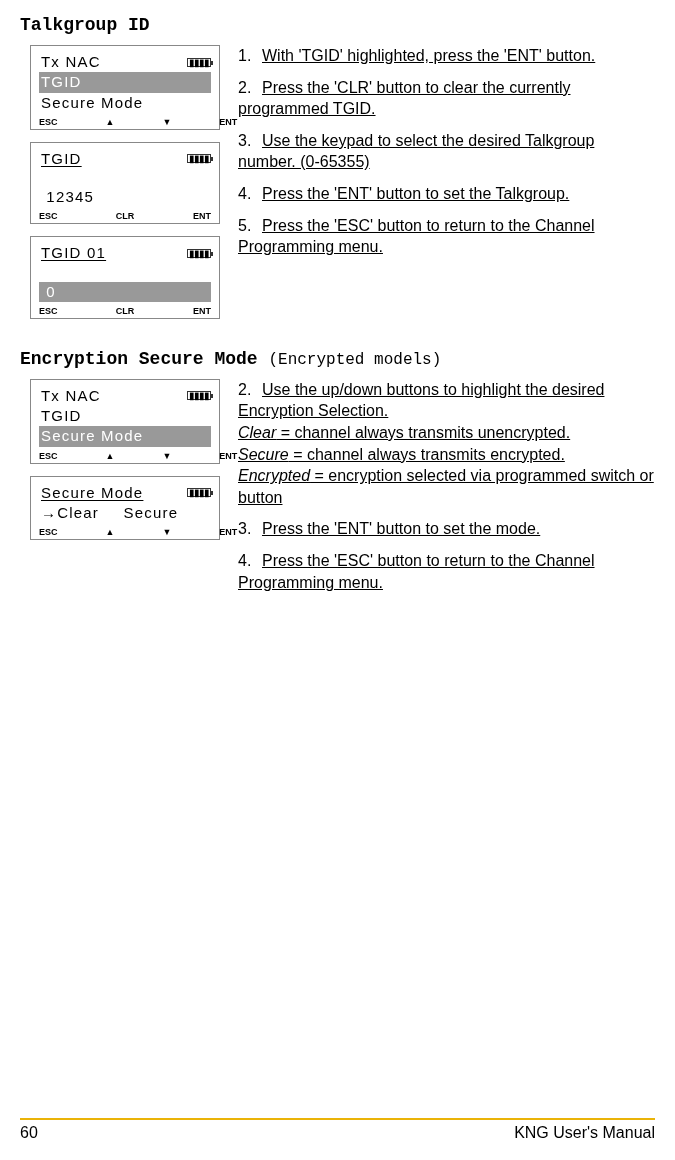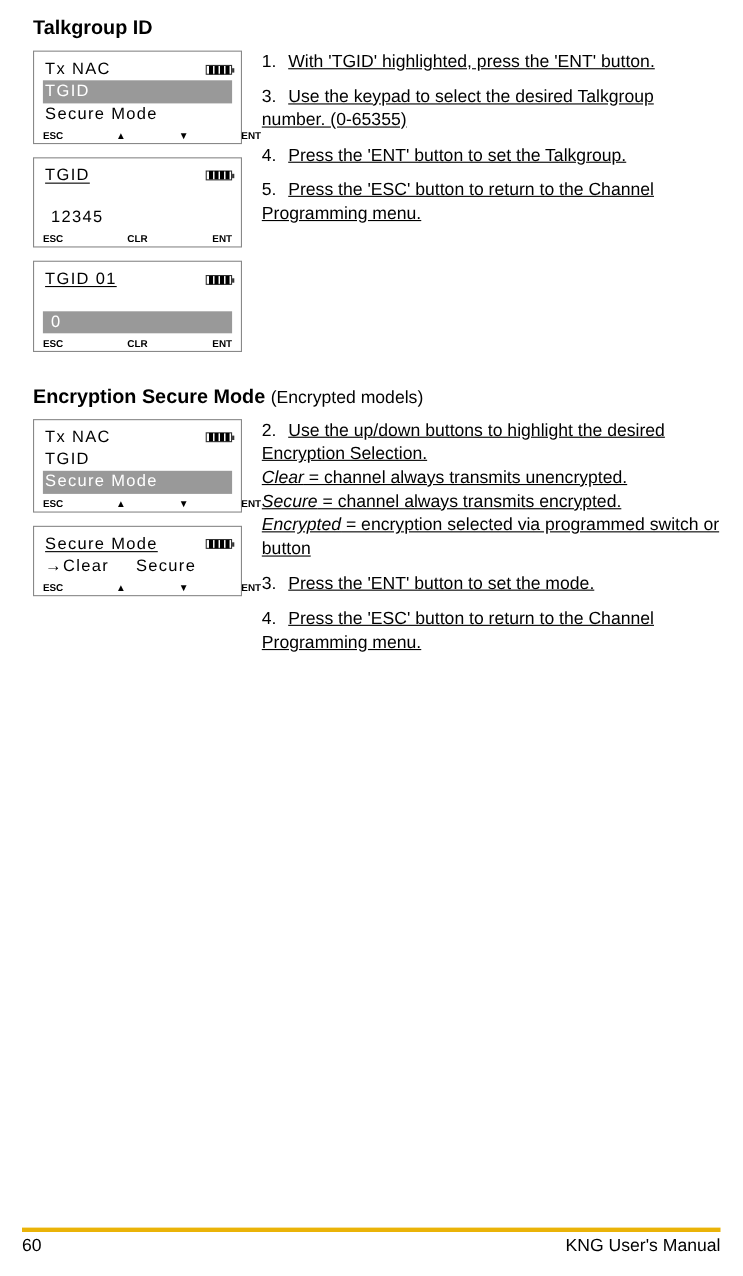--- a/index.html
+++ b/index.html
@@ -8,21 +8,22 @@
       height: 1160px;
       background: #fff;
       font-family: Arial, Helvetica, sans-serif;
       position: relative;
       padding: 15px 20px 0 20px;
     }
     .section-heading {
       font-weight: bold;
       font-size: 18px;
       margin-bottom: 10px;
-      margin-left: 10px;
+      margin-left: 0;
+      font-family: Liberation Mono, monospace;
     }
     .subtitle-inline {
       font-weight: normal;
       font-size: 16px;
     }
     .content-row {
       display: flex;
       gap: 18px;
       margin-bottom: 30px;
       padding-left: 10px;
@@ -106,21 +107,21 @@
     .step-num {
       display: inline-block;
       width: 24px;
     }
     .italic { font-style: italic; }
     .footer {
       position: absolute;
       bottom: 18px;
       left: 20px;
       right: 20px;
-      border-top: 4px solid #eab308;
+      border-top: 2px solid #eab308;
       padding-top: 4px;
       display: flex;
       justify-content: space-between;
       font-size: 16px;
     }
     .spacer-line {
       height: 18px;
     }
   </style>
 </head>
@@ -171,20 +172,21 @@
         <span>ESC</span>
         <span>CLR</span>
         <span>ENT</span>
       </div>
     </div>
 
   </div>
 
   <div class="steps-col">
     <div class="step"><span class="step-num">1.</span><span>With 'TGID' highlighted, press the 'ENT' button.</span></div>
+    <div class="step"><span class="step-num">2.</span><span>Press the 'CLR' button to clear the currently programmed TGID.</span></div>
     <div class="step"><span class="step-num">3.</span><span>Use the keypad to select the desired Talkgroup number. (0-65355)</span></div>
     <div class="step"><span class="step-num">4.</span><span>Press the 'ENT' button to set the Talkgroup.</span></div>
     <div class="step"><span class="step-num">5.</span><span>Press the 'ESC' button to return to the Channel Programming menu.</span></div>
   </div>
 </div>
 
 <div class="section-heading">
   <span>Encryption Secure Mode </span><span class="subtitle-inline">(Encrypted models)</span>
 </div>
 

